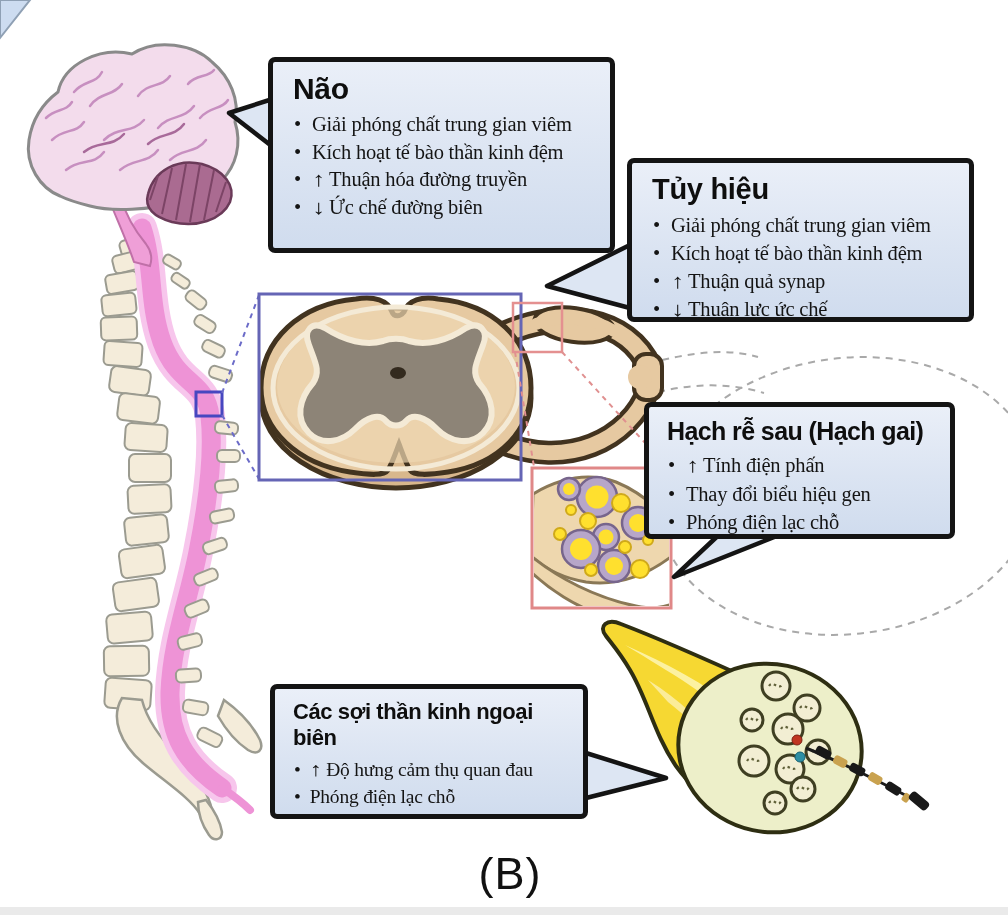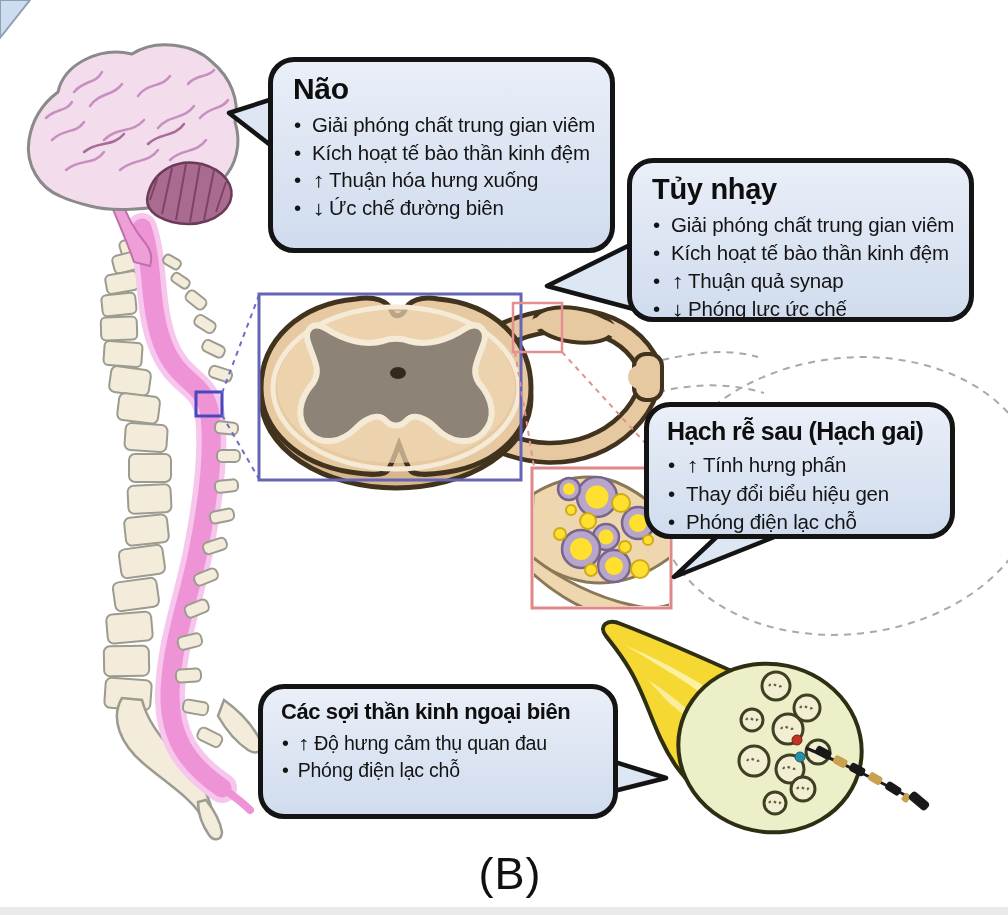--- a/index.html
+++ b/index.html
@@ -1,37 +1,37 @@
 <!DOCTYPE html>
 <html><head>
 <meta charset="utf-8">
 <style>
   html,body{margin:0;padding:0;background:#ffffff;}
   .stage{position:relative;width:1008px;height:915px;background:#ffffff;overflow:hidden;
          font-family:"Liberation Sans",sans-serif;}
   .stage svg{position:absolute;left:0;top:0;}
   .callout{position:absolute;box-sizing:border-box;
            background:linear-gradient(180deg,#eaeff8 0%,#dbe4f2 55%,#d0dcee 100%);
-           border:5px solid #141414;border-radius:26px;padding:8px 12px 6px 16px;color:#0e0e0e;}
+           border:5px solid #141414;border-radius:7px;padding:8px 12px 6px 16px;color:#0e0e0e;}
   .callout-title{font-weight:bold;letter-spacing:-0.3px;margin:2px 0 5px 4px;}
   .callout ul{list-style:none;margin:0;padding:0;}
-  .callout li{display:flex;align-items:baseline;letter-spacing:-0.2px;color:#141414;}
+  .callout li{display:flex;align-items:baseline;letter-spacing:-0.2px;color:#141414;font-family:Liberation Serif, serif;}
   .callout li::before{content:"\2022";margin:0 11px 0 5px;}
   .arrow{display:inline-block;font-weight:900;}
   .arrow:not(:empty){margin-right:7px;transform:scaleX(1.25);transform-origin:left;}
   #box-nao{left:268px;top:57px;width:347px;height:196px;}
   #box-nao .callout-title{font-size:30px;}
   #box-nao li{font-size:20.5px;line-height:27.5px;}
   #box-tuy{left:627px;top:158px;width:347px;height:164px;}
   #box-tuy .callout-title{font-size:29px;}
   #box-tuy li{font-size:20.5px;line-height:28px;}
   #box-hach{left:644px;top:402px;width:311px;height:137px;padding-left:14px;}
   #box-hach .callout-title{font-size:25px;letter-spacing:-0.6px;}
   #box-hach li{font-size:20.5px;line-height:28.5px;}
-  #box-soi{left:258px;top:684px;width:360px;height:135px;}
+  #box-soi{left:270px;top:684px;width:318px;height:135px;}
   #box-soi .callout-title{font-size:22px;letter-spacing:-0.4px;margin-left:2px;}
   #box-soi li{font-size:19.5px;line-height:27px;}
   #box-soi li::before{margin:0 9px 0 3px;}
   .fig-label{position:absolute;left:425px;top:848px;width:170px;text-align:center;
              font-size:45px;color:#111;letter-spacing:1px;}
 </style>
 </head>
 <body>
 
 <div class="stage">
@@ -230,57 +230,57 @@
     <li>
           <span class="arrow"></span>
           <span>Giải phóng chất trung gian viêm</span>
         </li>
     <li>
           <span class="arrow"></span>
           <span>Kích hoạt tế bào thần kinh đệm</span>
         </li>
     <li>
           <span class="arrow">↑</span>
-          <span>Thuận hóa hưng xuống</span>
+          <span>Thuận hóa đường truyền</span>
         </li>
     <li>
           <span class="arrow">↓</span>
           <span>Ức chế đường biên</span>
         </li>
   </ul>
 </div>
 
 <div class="callout" id="box-tuy">
-  <div class="callout-title">Tủy nhạy</div>
+  <div class="callout-title">Tủy hiệu</div>
   <ul>
     <li>
           <span class="arrow"></span>
           <span>Giải phóng chất trung gian viêm</span>
         </li>
     <li>
           <span class="arrow"></span>
           <span>Kích hoạt tế bào thần kinh đệm</span>
         </li>
     <li>
           <span class="arrow">↑</span>
           <span>Thuận quả synap</span>
         </li>
     <li>
           <span class="arrow">↓</span>
-          <span>Phóng lực ức chế</span>
+          <span>Thuận lực ức chế</span>
         </li>
   </ul>
 </div>
 
 <div class="callout" id="box-hach">
   <div class="callout-title">Hạch rễ sau (Hạch gai)</div>
   <ul>
     <li>
           <span class="arrow">↑</span>
-          <span>Tính hưng phấn</span>
+          <span>Tính điện phấn</span>
         </li>
     <li>
           <span class="arrow"></span>
           <span>Thay đổi biểu hiệu gen</span>
         </li>
     <li>
           <span class="arrow"></span>
           <span>Phóng điện lạc chỗ</span>
         </li>
   </ul>

